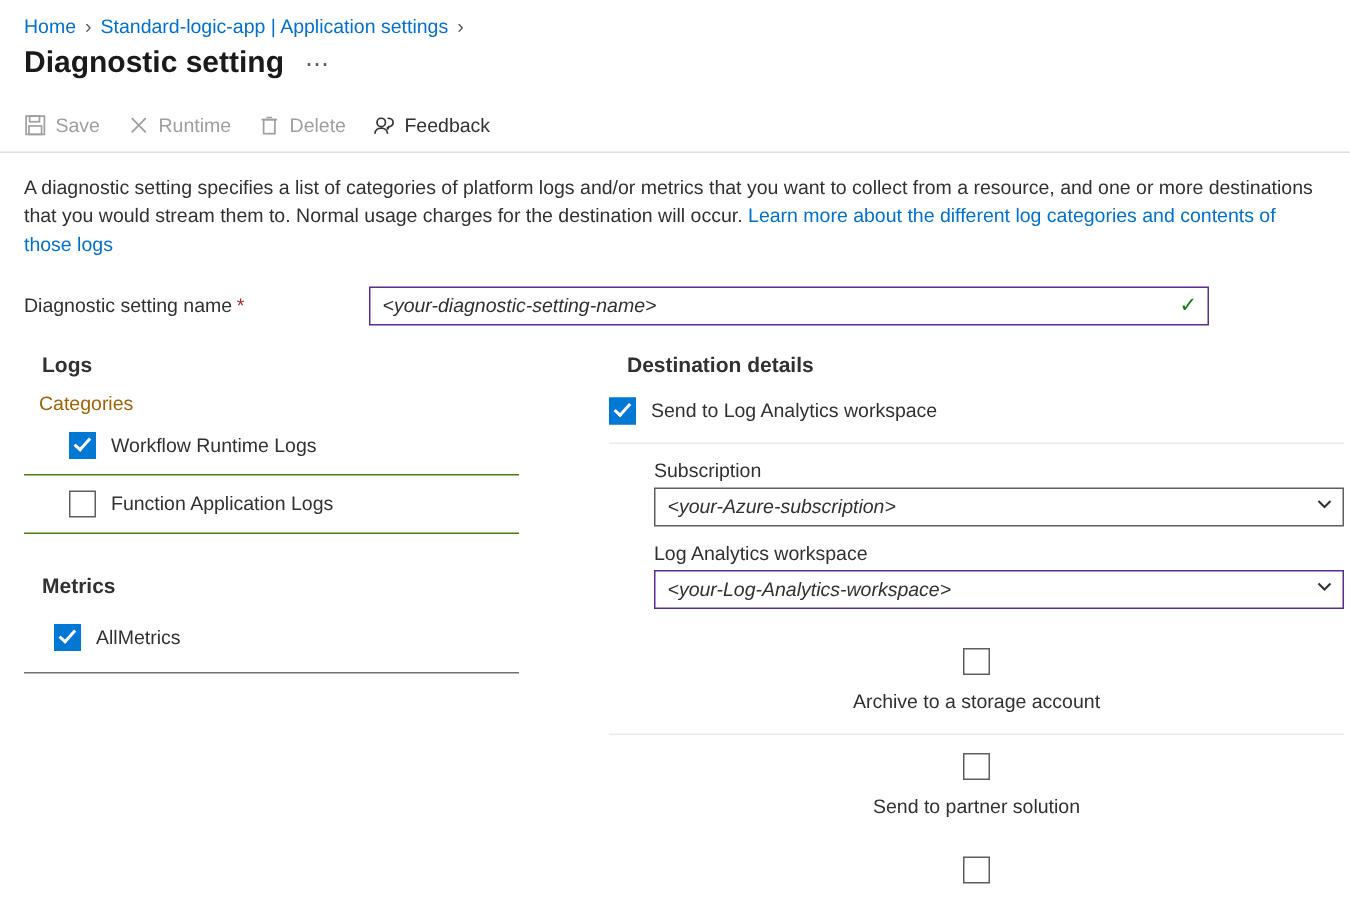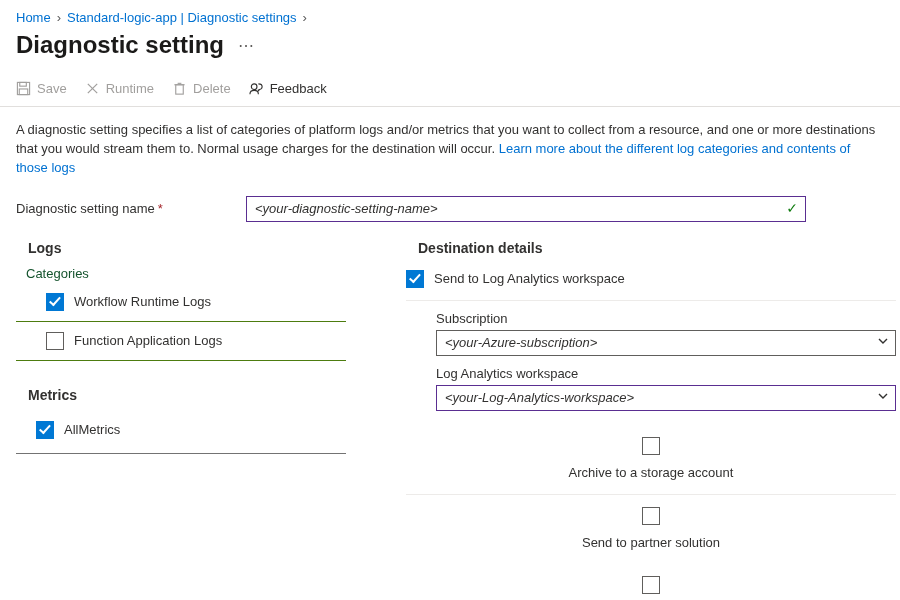--- a/index.html
+++ b/index.html
@@ -13,21 +13,21 @@
     width: 900px;
   }
   a { color: #0071d1; text-decoration: none; cursor: pointer; }
 
   
   .breadcrumb { font-size: 13px; color: #0071d1; display: flex; align-items: center; gap: 6px; flex-wrap: wrap; }
   .breadcrumb .chev { color: #5b5b5b; }
 
   
   .title-row { display: flex; align-items: center; gap: 14px; margin-top: 6px; }
-  h1 { font-size: 24px; font-weight: 600; margin: 0; color: #1b1a19; }
+  h1 { font-size: 20px; font-weight: 600; margin: 0; color: #1b1a19; }
   .more-icon { color: #605e5c; font-size: 16px; letter-spacing: 1px; }
 
   
   .toolbar { display: flex; align-items: center; gap: 18px; margin-top: 22px; padding-bottom: 10px; }
   .tb-btn { display: flex; align-items: center; gap: 6px; color: #323130; font-size: 13px; cursor: pointer; }
   .tb-btn.disabled { color: #a19f9d; cursor: default; }
   .tb-btn svg { width: 15px; height: 15px; }
 
   .divider { border-top: 1px solid #e1dfdd; margin: 0 -16px 14px -16px; }
 
@@ -49,21 +49,21 @@
     outline: none;
   }
   .check { position: absolute; right: 8px; top: 4px; color: #107c10; font-size: 14px; }
 
   
   .cols { display: flex; margin-top: 18px; gap: 60px; }
   .left-col { flex: 0 0 330px; }
   .right-col { flex: 1; }
 
   .sect-h { font-weight: 600; font-size: 14px; margin-bottom: 10px; margin-left: 12px; }
-  .sub-h  { font-size: 13px; color: #14532d; margin: 4px 0 8px 10px; }
+  .sub-h  { font-size: 13px; color: #a16207; margin: 4px 0 8px 10px; }
 
   .cb-row { display: flex; align-items: center; gap: 10px; padding: 10px 0 10px 30px; border-bottom: 1px solid #4d7c0f; }
   .cb-row.first { padding-top: 4px; }
   .cb-row .lbl { font-size: 13px; }
   .cb-top { display: flex; align-items: center; gap: 10px; padding: 4px 0 12px 0; border-bottom: 1px solid #edebe9; }
   .cb-plain { display: flex; align-items: center; gap: 10px; padding: 12px 0 14px 0; border-bottom: 1px solid #edebe9; flex-direction: column; }
   .metrics-row { display: flex; align-items: center; gap: 10px; padding: 8px 0 14px 20px; border-bottom: 1px solid #737373; }
 
   
   .cb {
@@ -89,21 +89,21 @@
   .dd .caret svg { width: 12px; height: 12px; }
 
   .mt-sect { margin-top: 26px; }
 </style>
 </head>
 <body>
 
 <div class="breadcrumb">
   <a>Home</a>
   <span class="chev">›</span>
-  <a>Standard-logic-app | Diagnostic settings</a>
+  <a>Standard-logic-app | Application settings</a>
   <span class="chev">›</span>
 </div>
 
 <div class="title-row">
   <h1>Diagnostic setting</h1>
   <span class="more-icon">⋯</span>
 </div>
 
 <div class="toolbar">
   <div class="tb-btn disabled">

